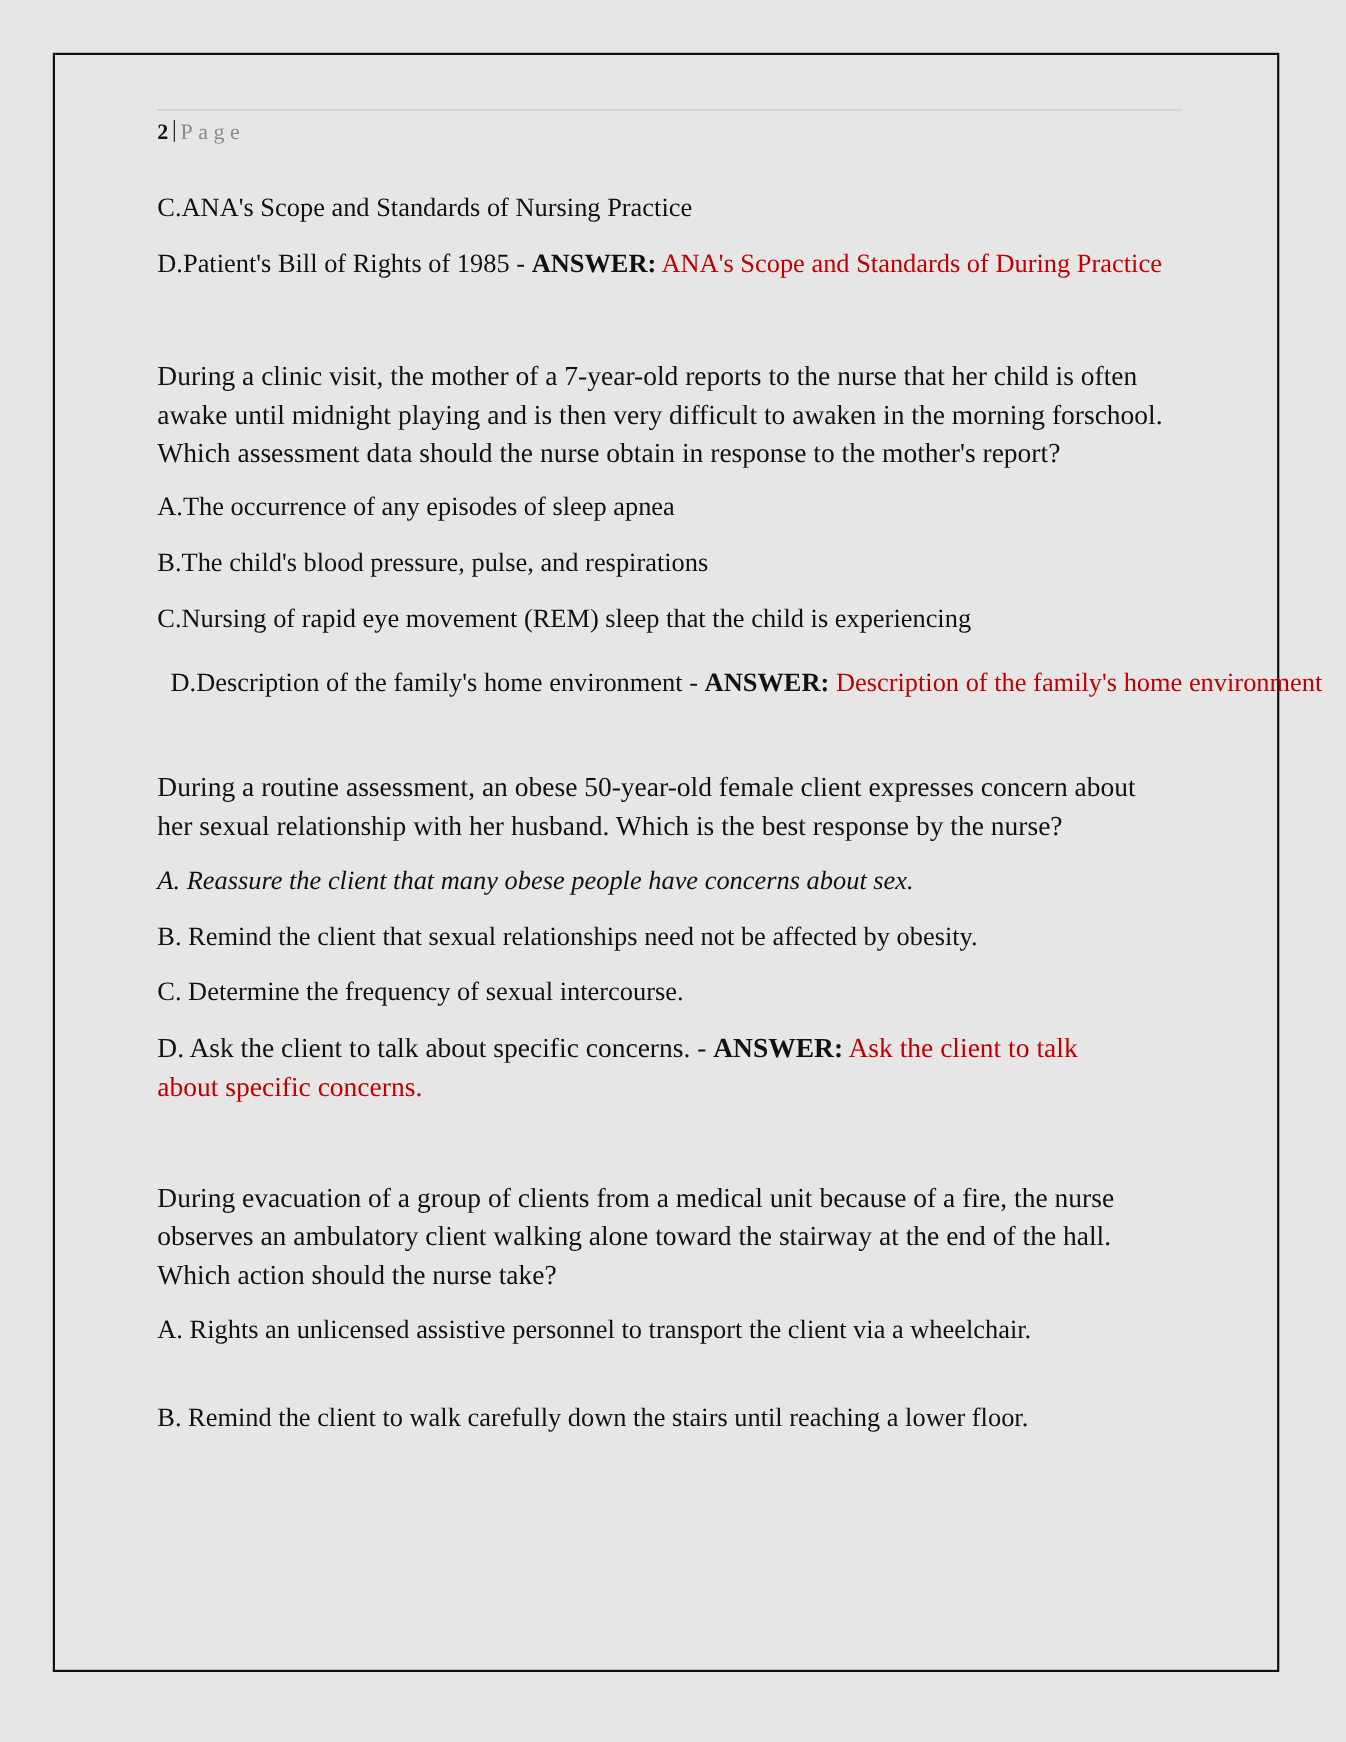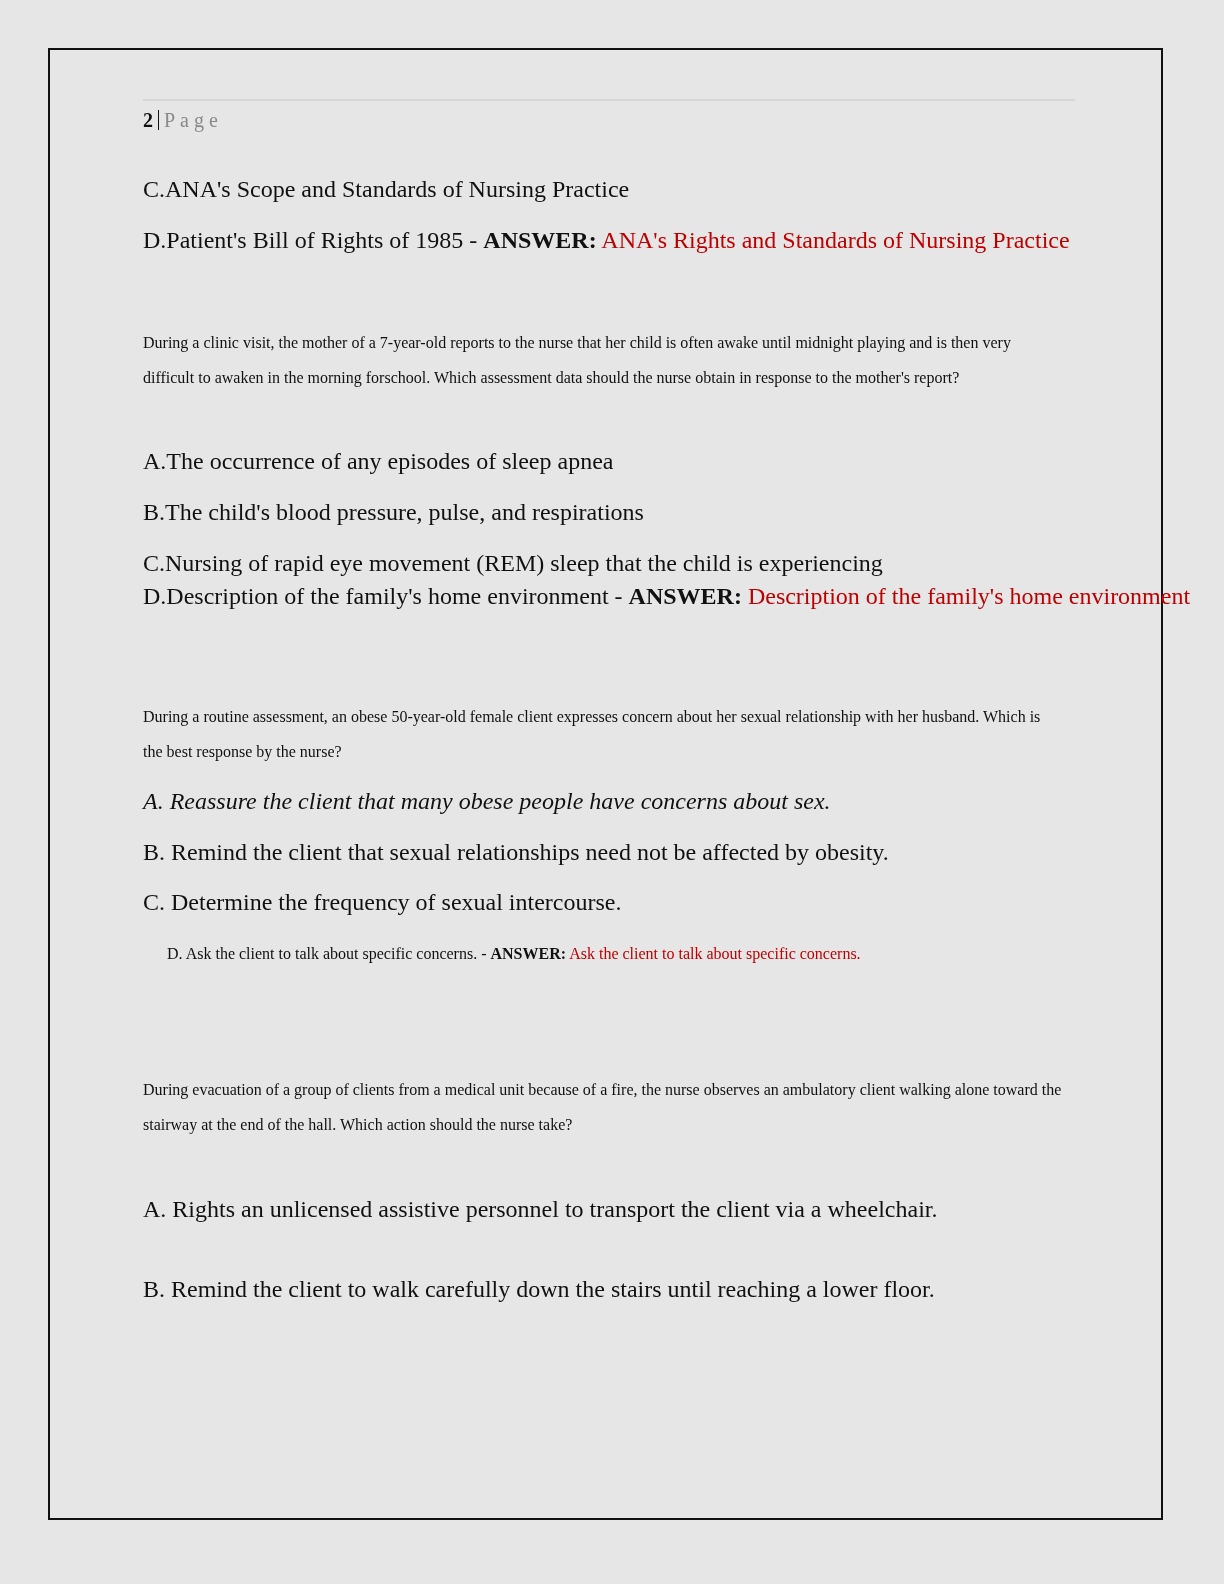--- a/index.html
+++ b/index.html
@@ -39,52 +39,52 @@
     position: absolute;
     left: 143px;
     font-size: 24px;
     line-height: 35px;
     white-space: nowrap;
   }
   .para {
     position: absolute;
     left: 143px;
     width: 920px;
-    font-size: 16px;
+    font-size: 25px;
     line-height: 35px;
   }
   .ans-label { font-weight: bold; }
   .ans-text { color: #c00000; }
 </style>
 </head>
 <body>
 
 <div class="page-frame"></div>
 <div class="header-rule"></div>
 
 <div class="page-header">
   <span class="page-num">2</span><span class="page-sep"></span><span class="page-word">Page</span>
 </div>
 
 <div class="line" style="top:172px;">C.ANA's Scope and Standards of Nursing Practice</div>
 <div class="line" style="top:223px;">
-  <span>D.Patient's Bill of Rights of 1985 - </span><span class="ans-label">ANSWER:</span><span class="ans-text"> ANA's Rights and Standards of Nursing Practice</span>
+  <span>D.Patient's Bill of Rights of 1985 - </span><span class="ans-label">ANSWER:</span><span class="ans-text"> ANA's Scope and Standards of During Practice</span>
 </div>
 
 <div class="para" style="top:325px;">During a clinic visit, the mother of a 7-year-old reports to the nurse that her child is often awake until midnight playing and is then very difficult to awaken in the morning forschool. Which assessment data should the nurse obtain in response to the mother's report?</div>
 <div class="line" style="top:444px;">A.The occurrence of any episodes of sleep apnea</div>
 <div class="line" style="top:495px;">B.The child's blood pressure, pulse, and respirations</div>
 <div class="line" style="top:546px;">C.Nursing of rapid eye movement (REM) sleep that the child is experiencing</div>
-<div class="line" style="top:579px;">
+<div class="line" style="top:604px;margin-left:12px;">
   <span>D.Description of the family's home environment - </span><span class="ans-label">ANSWER:</span><span class="ans-text"> Description of the family's home environment</span>
 </div>
 
 <div class="para" style="top:699px;">During a routine assessment, an obese 50-year-old female client expresses concern about her sexual relationship with her husband. Which is the best response by the nurse?</div>
 <div class="line" style="top:784px;font-style:italic;">A. Reassure the client that many obese people have concerns about sex.</div>
 <div class="line" style="top:835px;">B. Remind the client that sexual relationships need not be affected by obesity.</div>
 <div class="line" style="top:885px;">C. Determine the frequency of sexual intercourse.</div>
-<div class="para" style="top:936px; width:870px;margin-left:24px;">
+<div class="para" style="top:936px; width:870px;">
   <span>D. Ask the client to talk about specific concerns. - </span><span class="ans-label">ANSWER:</span><span class="ans-text"> Ask the client to talk about specific concerns.</span>
 </div>
 
 <div class="para" style="top:1072px;">During evacuation of a group of clients from a medical unit because of a fire, the nurse observes an ambulatory client walking alone toward the stairway at the end of the hall. Which action should the nurse take?</div>
 <div class="line" style="top:1192px;">A. Rights an unlicensed assistive personnel to transport the client via a wheelchair.</div>
 <div class="line" style="top:1272px;">B. Remind the client to walk carefully down the stairs until reaching a lower floor.</div>
 
 </body></html>

